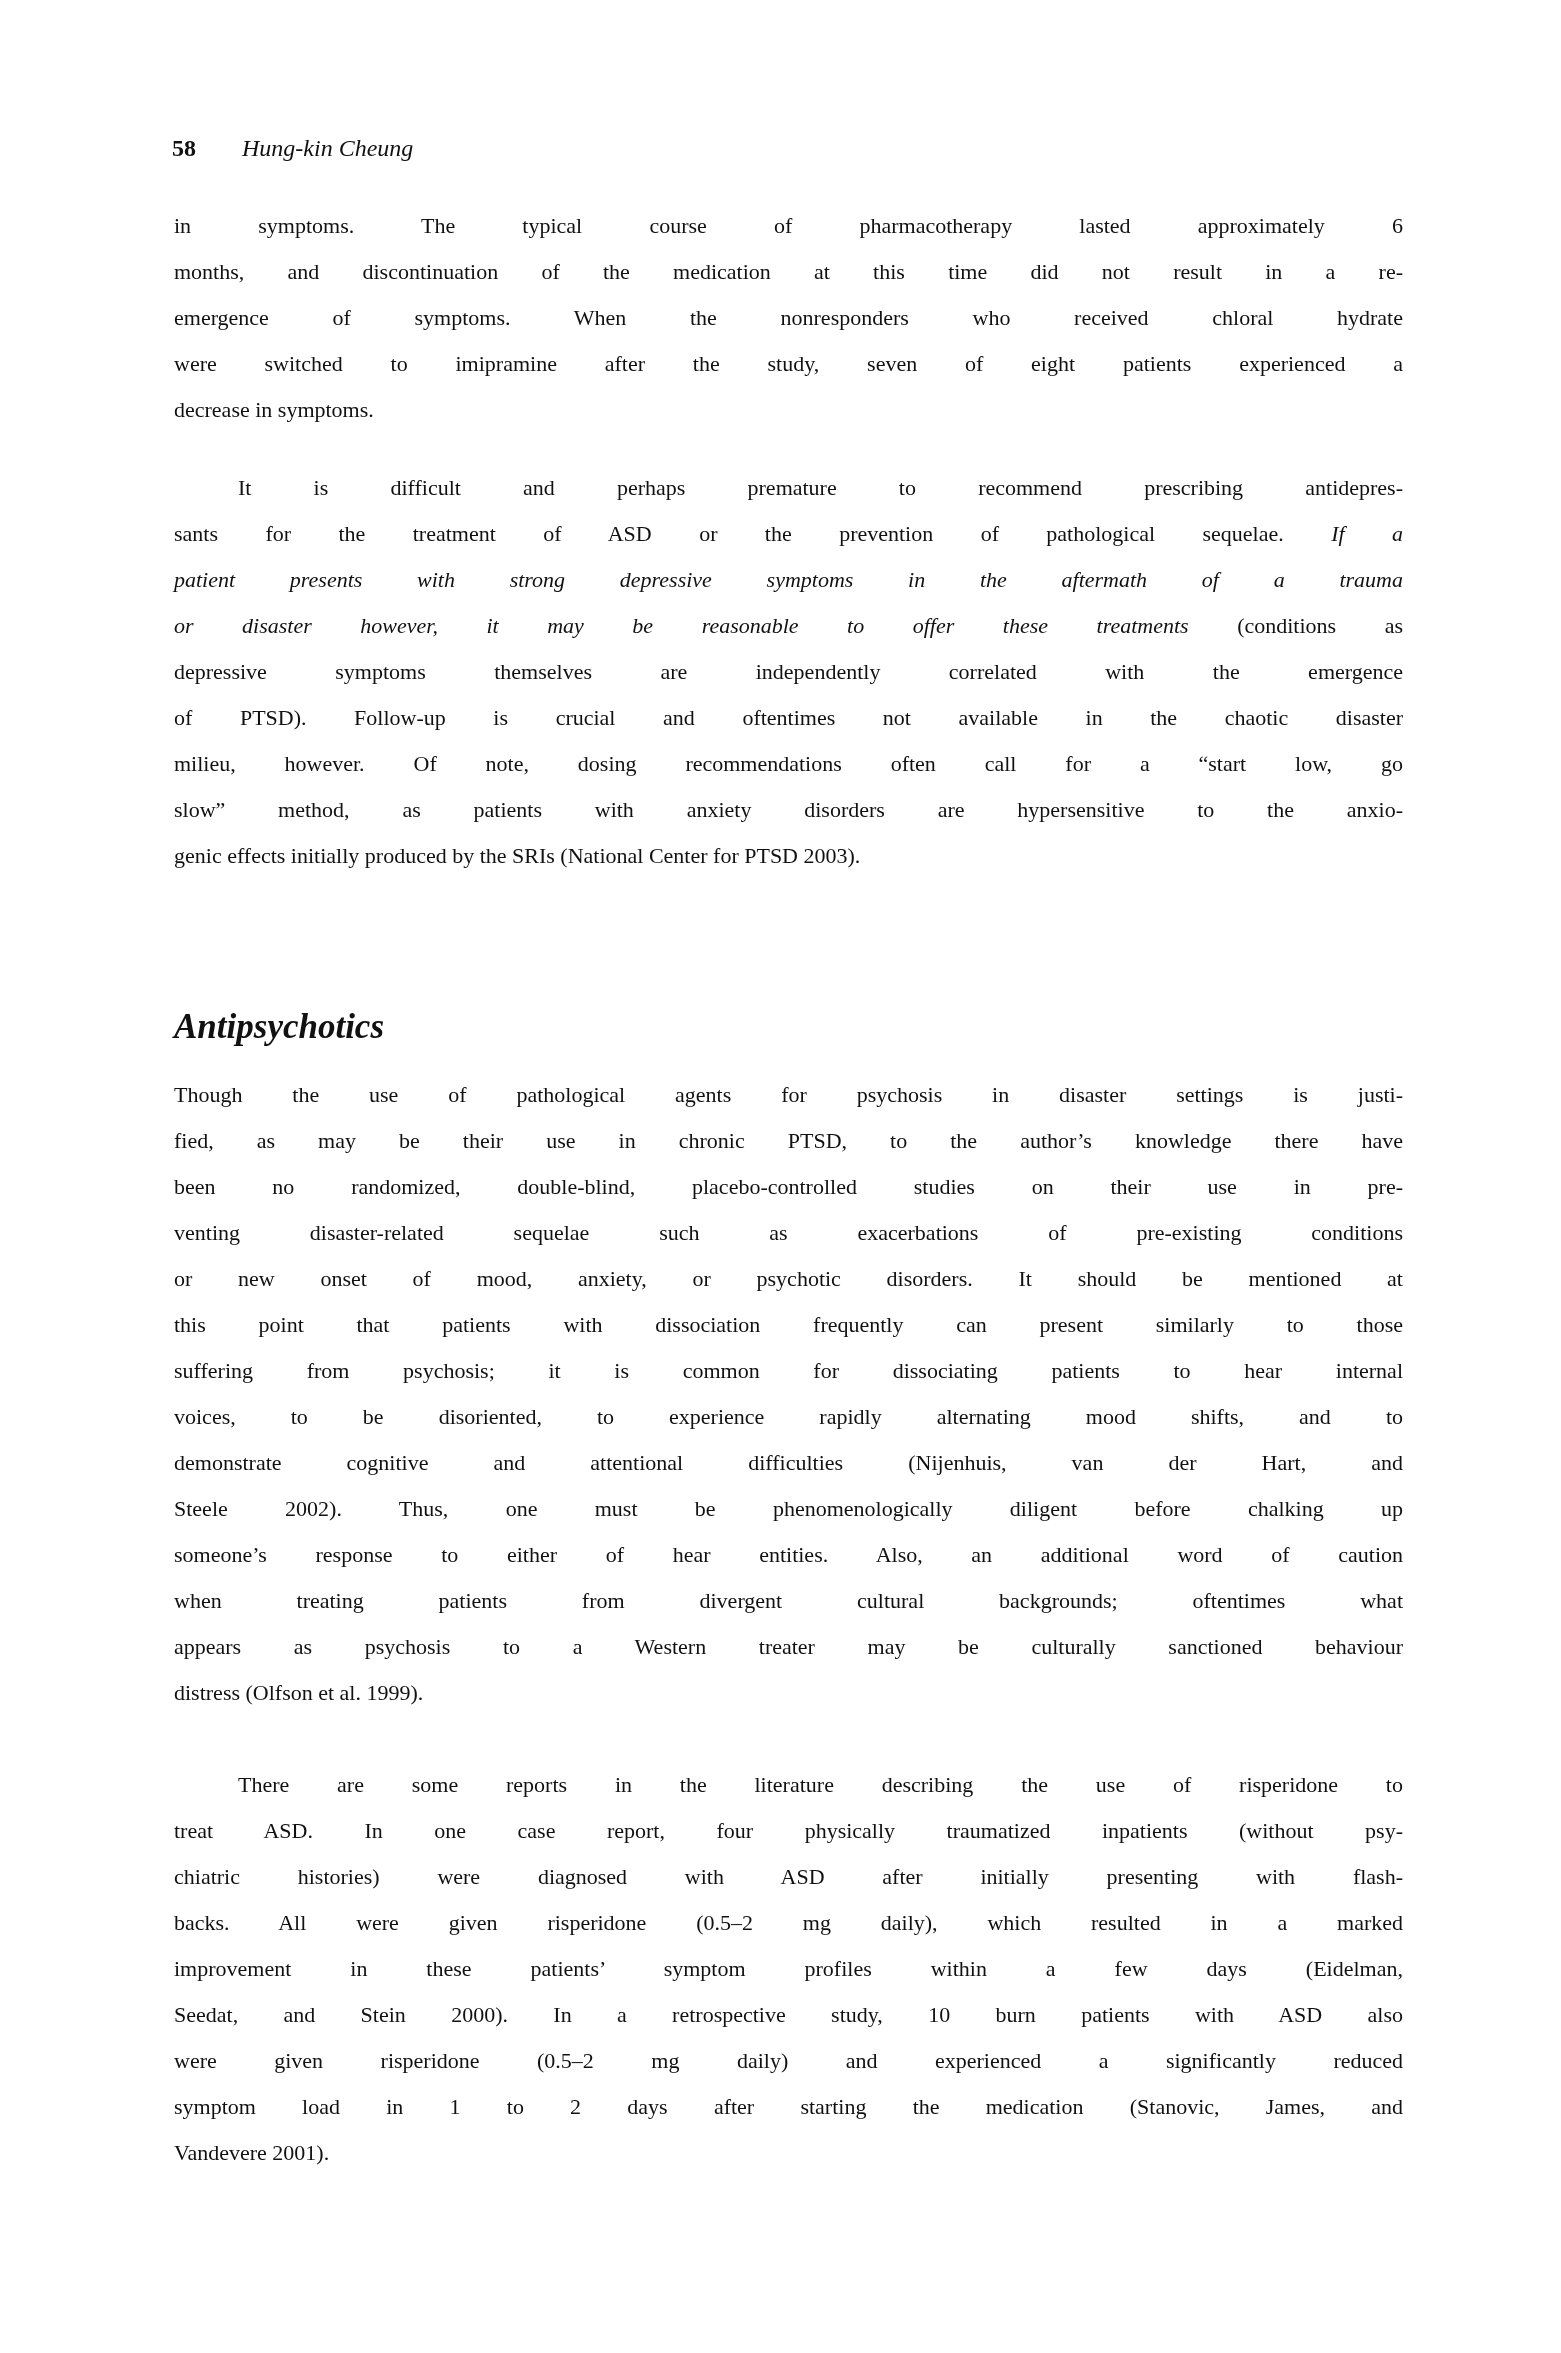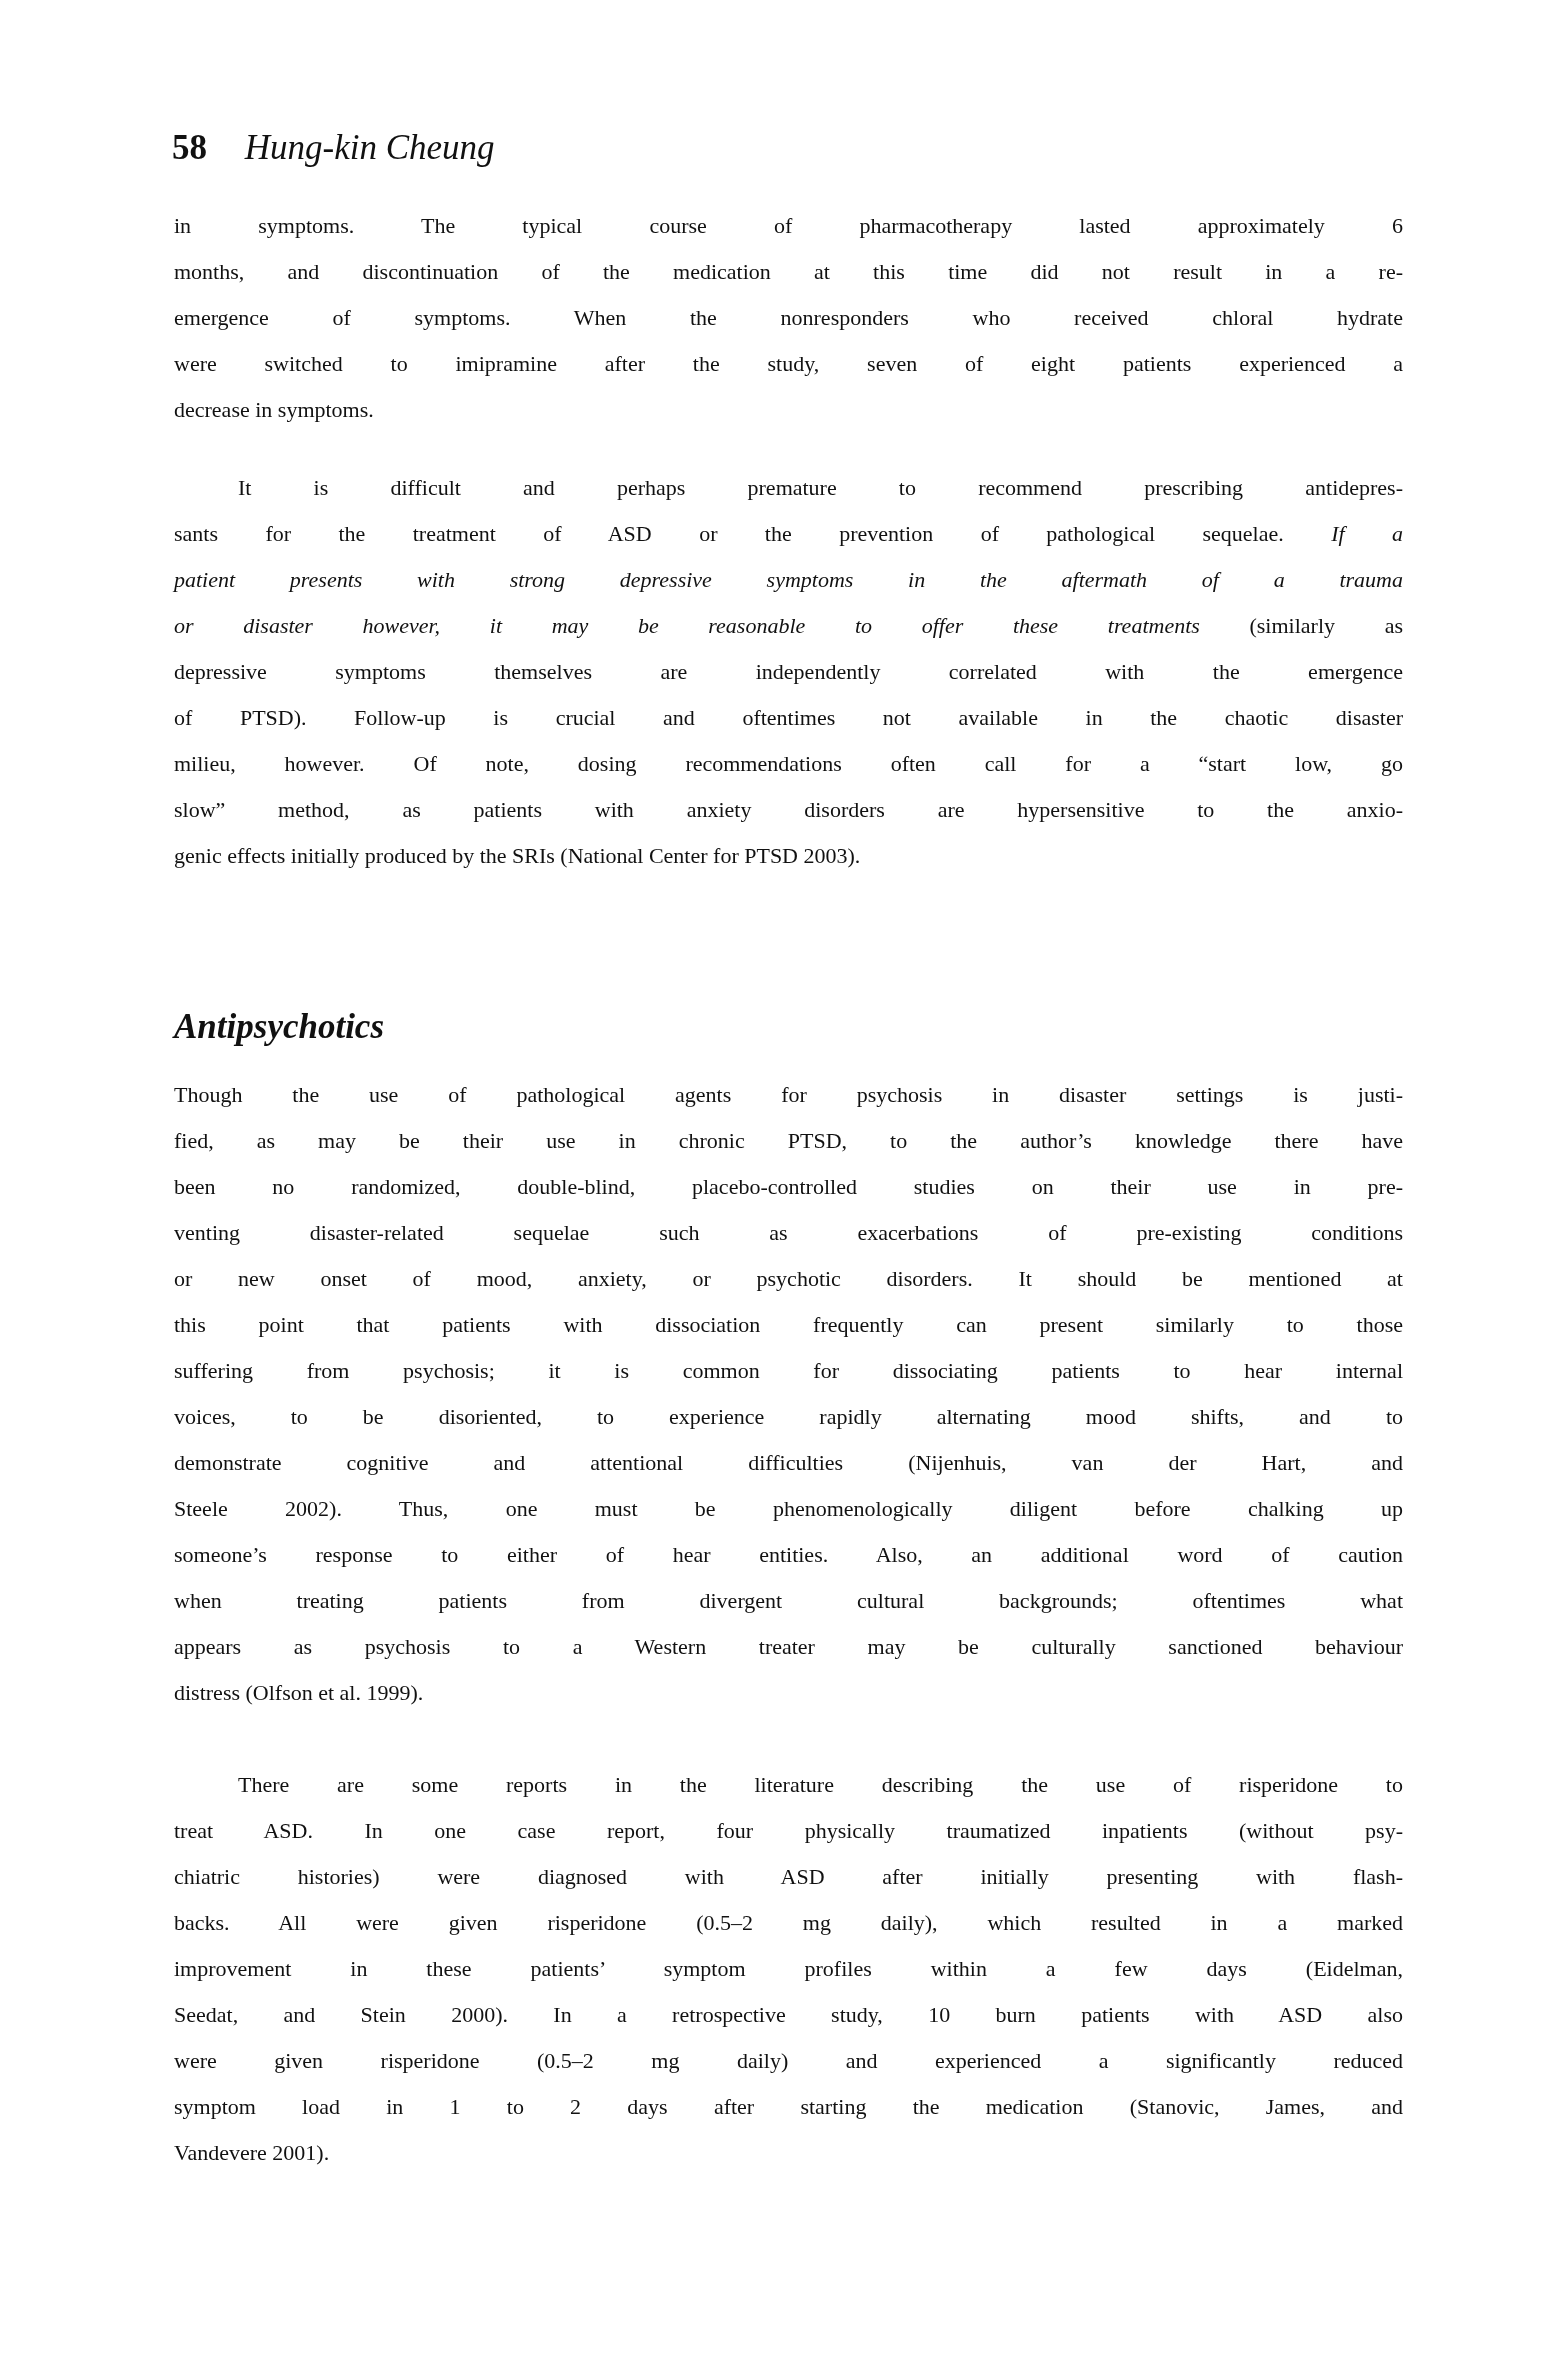--- a/index.html
+++ b/index.html
@@ -1,18 +1,18 @@
 <!DOCTYPE html>
 <html style="font-size:14px"><head>
 <meta charset="utf-8">
 <style>
   html, body { margin: 0; padding: 0; background: #ffffff; }
   body { width: 1562px; height: 2354px; position: relative; overflow: hidden;
          font-family: "Liberation Serif", "DejaVu Serif", serif; color: #111; }
-  .header { position: absolute; left: 172px; top: 129px; font-size: 35px; line-height: 38px; }
+  .header { position: absolute; left: 172px; top: 129px; font-size: 24px; line-height: 38px; }
   .header .pageno { font-weight: bold; display: inline-block; width: 45px; }
   .header .author { font-style: italic; margin-left: 19px; }
   .block { position: absolute; left: 174px; width: 1229px; }
   .line { display: block; font-size: 22px; line-height: 46px; height: 46px;
           text-align: justify; text-align-last: justify; white-space: nowrap; overflow: visible; }
   .line.last { text-align-last: left; }
   .line.indent { padding-left: 64px; }
   .it { font-style: italic; }
   .heading { position: absolute; left: 174px; top: 964px; font-size: 35px; font-weight: bold;
              font-style: italic; line-height: 45px; margin-top: 40px; }
@@ -34,21 +34,21 @@
   <span class="line last">decrease in symptoms.</span>
 </div>
 
 <div class="block" style="top:465px;">
   <span class="line indent">It is difficult and perhaps premature to recommend prescribing antidepres-</span>
   <span class="line">
       <span class="lw"><span>sants for the treatment of ASD or the prevention of pathological sequelae. </span><span class="it">If a</span></span>
     </span>
   <span class="line it">patient presents with strong depressive symptoms in the aftermath of a trauma</span>
   <span class="line">
-      <span class="lw"><span class="it">or disaster however, it may be reasonable to offer these treatments</span><span> (similarly as</span></span>
+      <span class="lw"><span class="it">or disaster however, it may be reasonable to offer these treatments</span><span> (conditions as</span></span>
     </span>
   <span class="line">depressive symptoms themselves are independently correlated with the emergence</span>
   <span class="line">of PTSD). Follow-up is crucial and oftentimes not available in the chaotic disaster</span>
   <span class="line">milieu, however. Of note, dosing recommendations often call for a “start low, go</span>
   <span class="line">slow” method, as patients with anxiety disorders are hypersensitive to the anxio-</span>
   <span class="line last">genic effects initially produced by the SRIs (National Center for PTSD 2003).</span>
 </div>
 
 <div class="heading">Antipsychotics</div>
 

